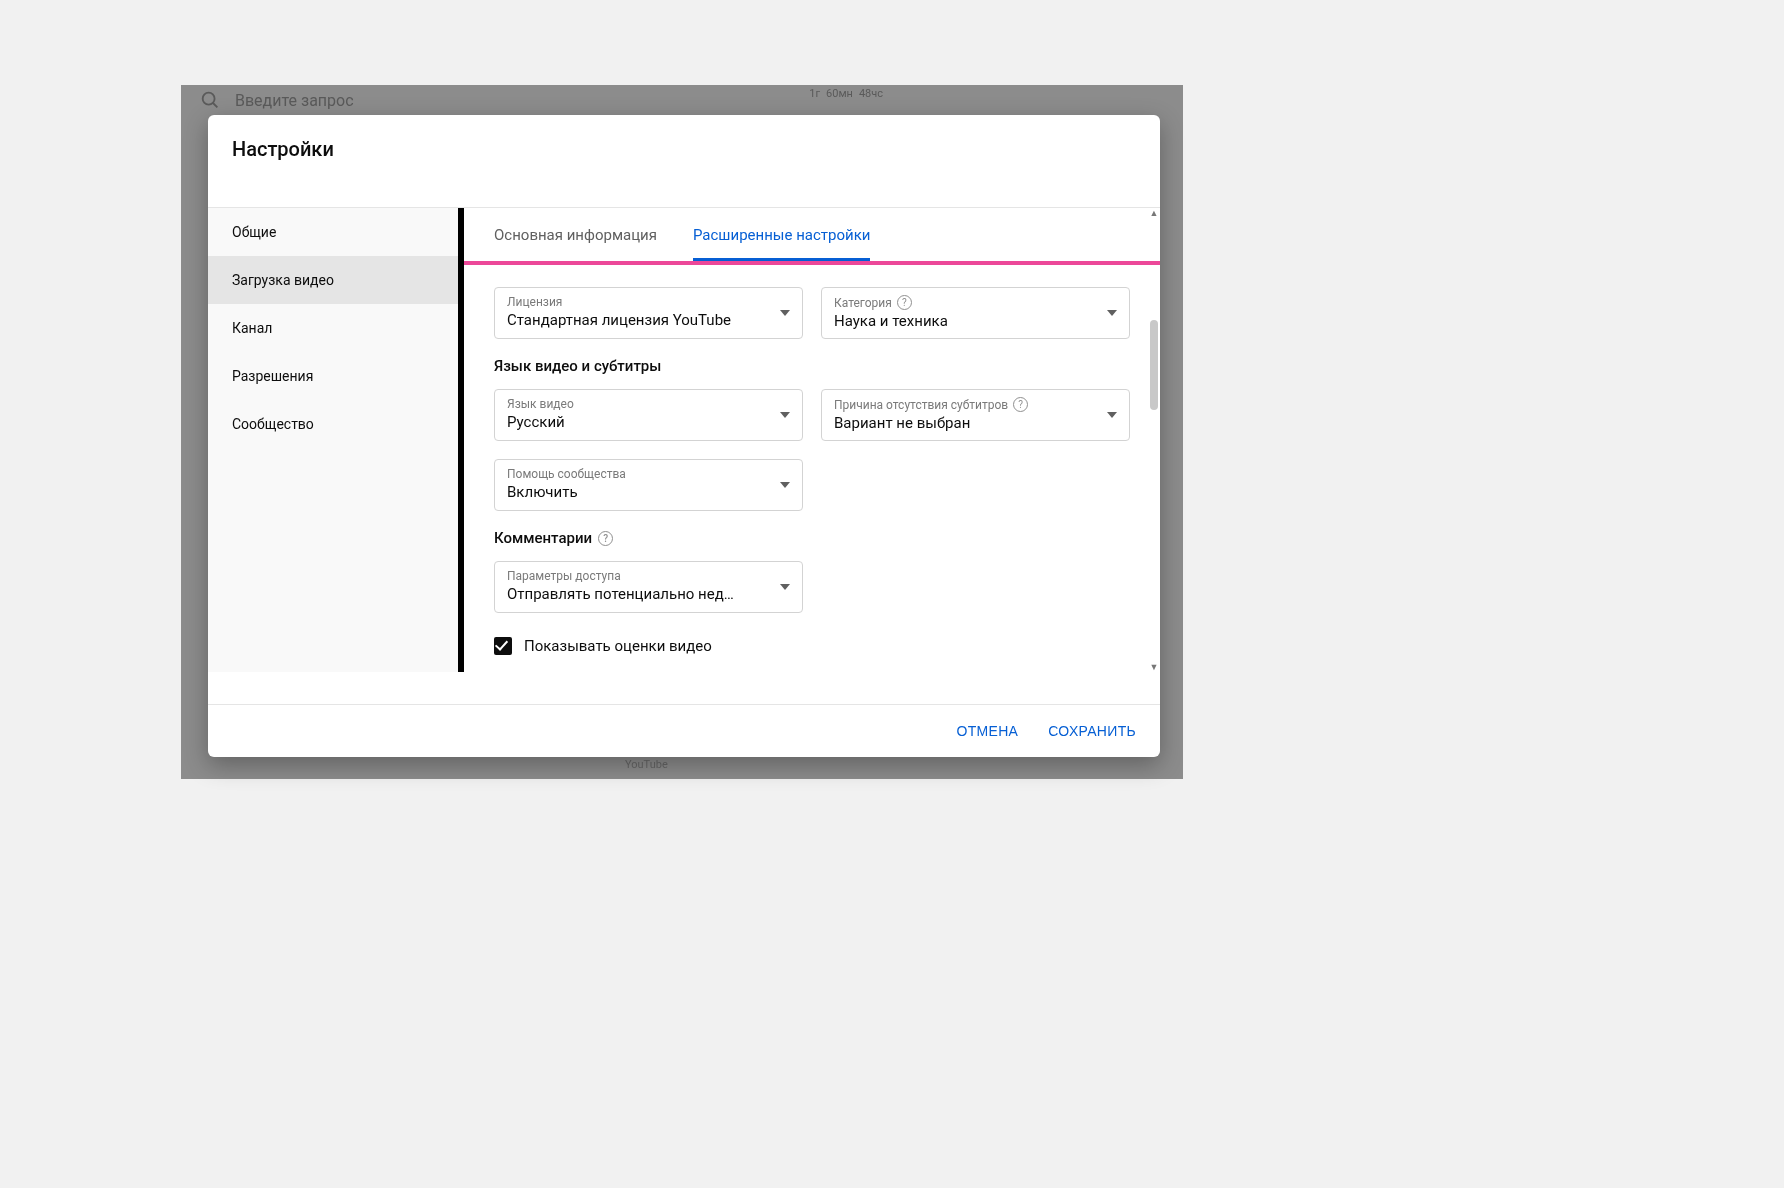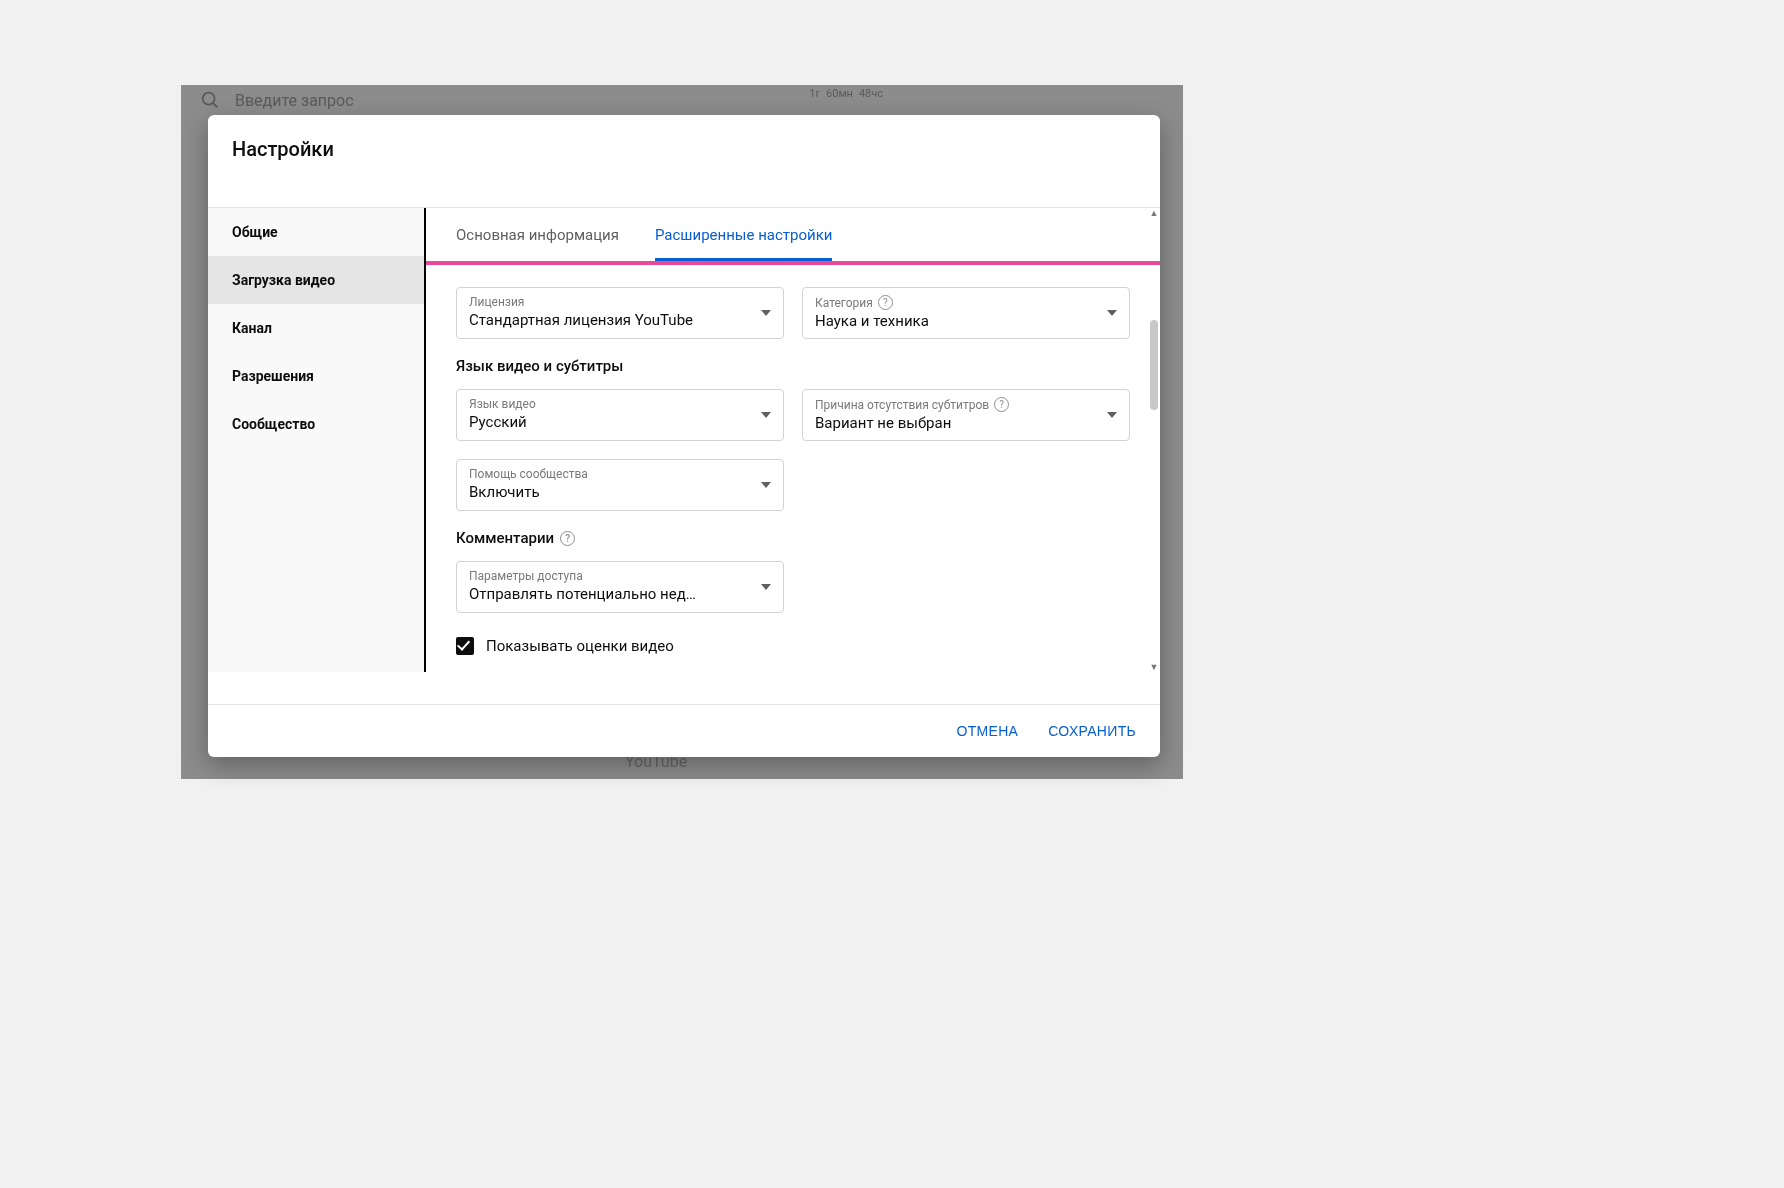--- a/index.html
+++ b/index.html
@@ -36,21 +36,21 @@
   padding-left: 10px;
 }
 .bd-topright {
   position: absolute;
   right: 300px; top: 2px;
   display: flex; gap: 6px;
   color: #5a5a5a; font-size: 11px;
   align-items: center;
 }
 .bd-yt {
-  position:absolute; left:444px; bottom:8px; color:#666; font-size:16px;
+  position:absolute; left:444px; bottom:8px; color:#666; font-size:11px;
 }
 .modal {
   position: absolute;
   left: 208px; top: 115px;
   width: 952px; height: 642px;
   background: #fff;
   border-radius: 6px;
   box-shadow: 0 8px 24px rgba(0,0,0,.3);
   display: flex; flex-direction: column;
   overflow: hidden;
@@ -62,24 +62,23 @@
   color: #0d0d0d;
   padding: 22px 24px 14px;
 }
 .modal-body {
   flex: 1;
   display: flex;
   border-top: 1px solid #e5e5e5;
   min-height: 0;
 }
 .sidebar {
-  width: 218px;
+  width: 256px;
   background: #f9f9f9;
-  border-right: 2px solid #000000;
-  font-weight: bold;
+  border-right: 6px solid #000000;
 }
 .sidebar-item {
   padding: 16px 24px;
   font-size: 14px;
   color: #0d0d0d;
   cursor: pointer;
 }
 .sidebar-item.active {
   background: #e5e5e5;
 }

